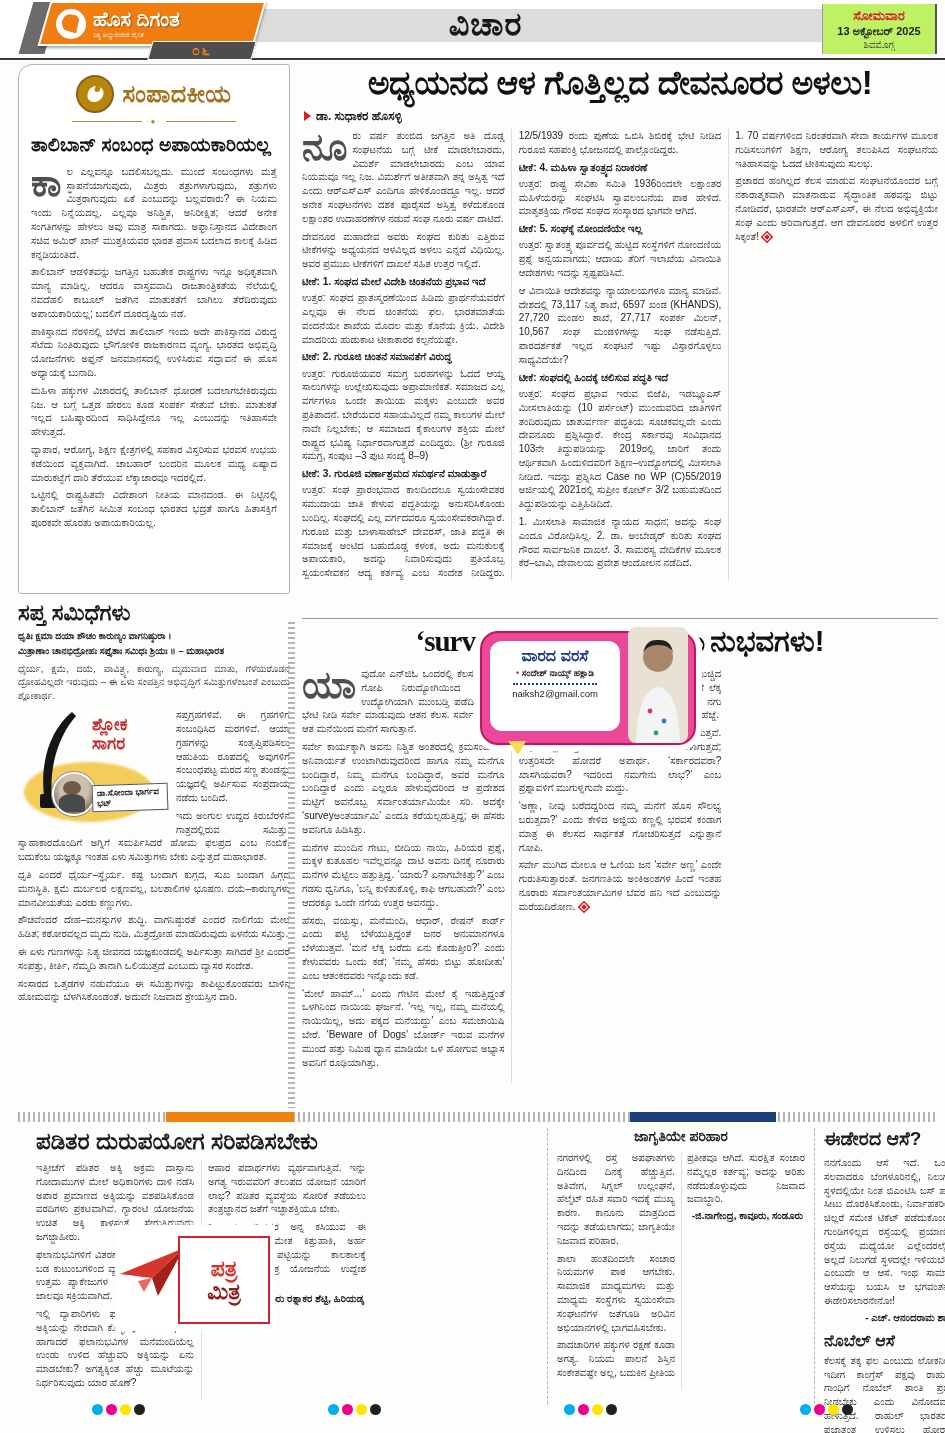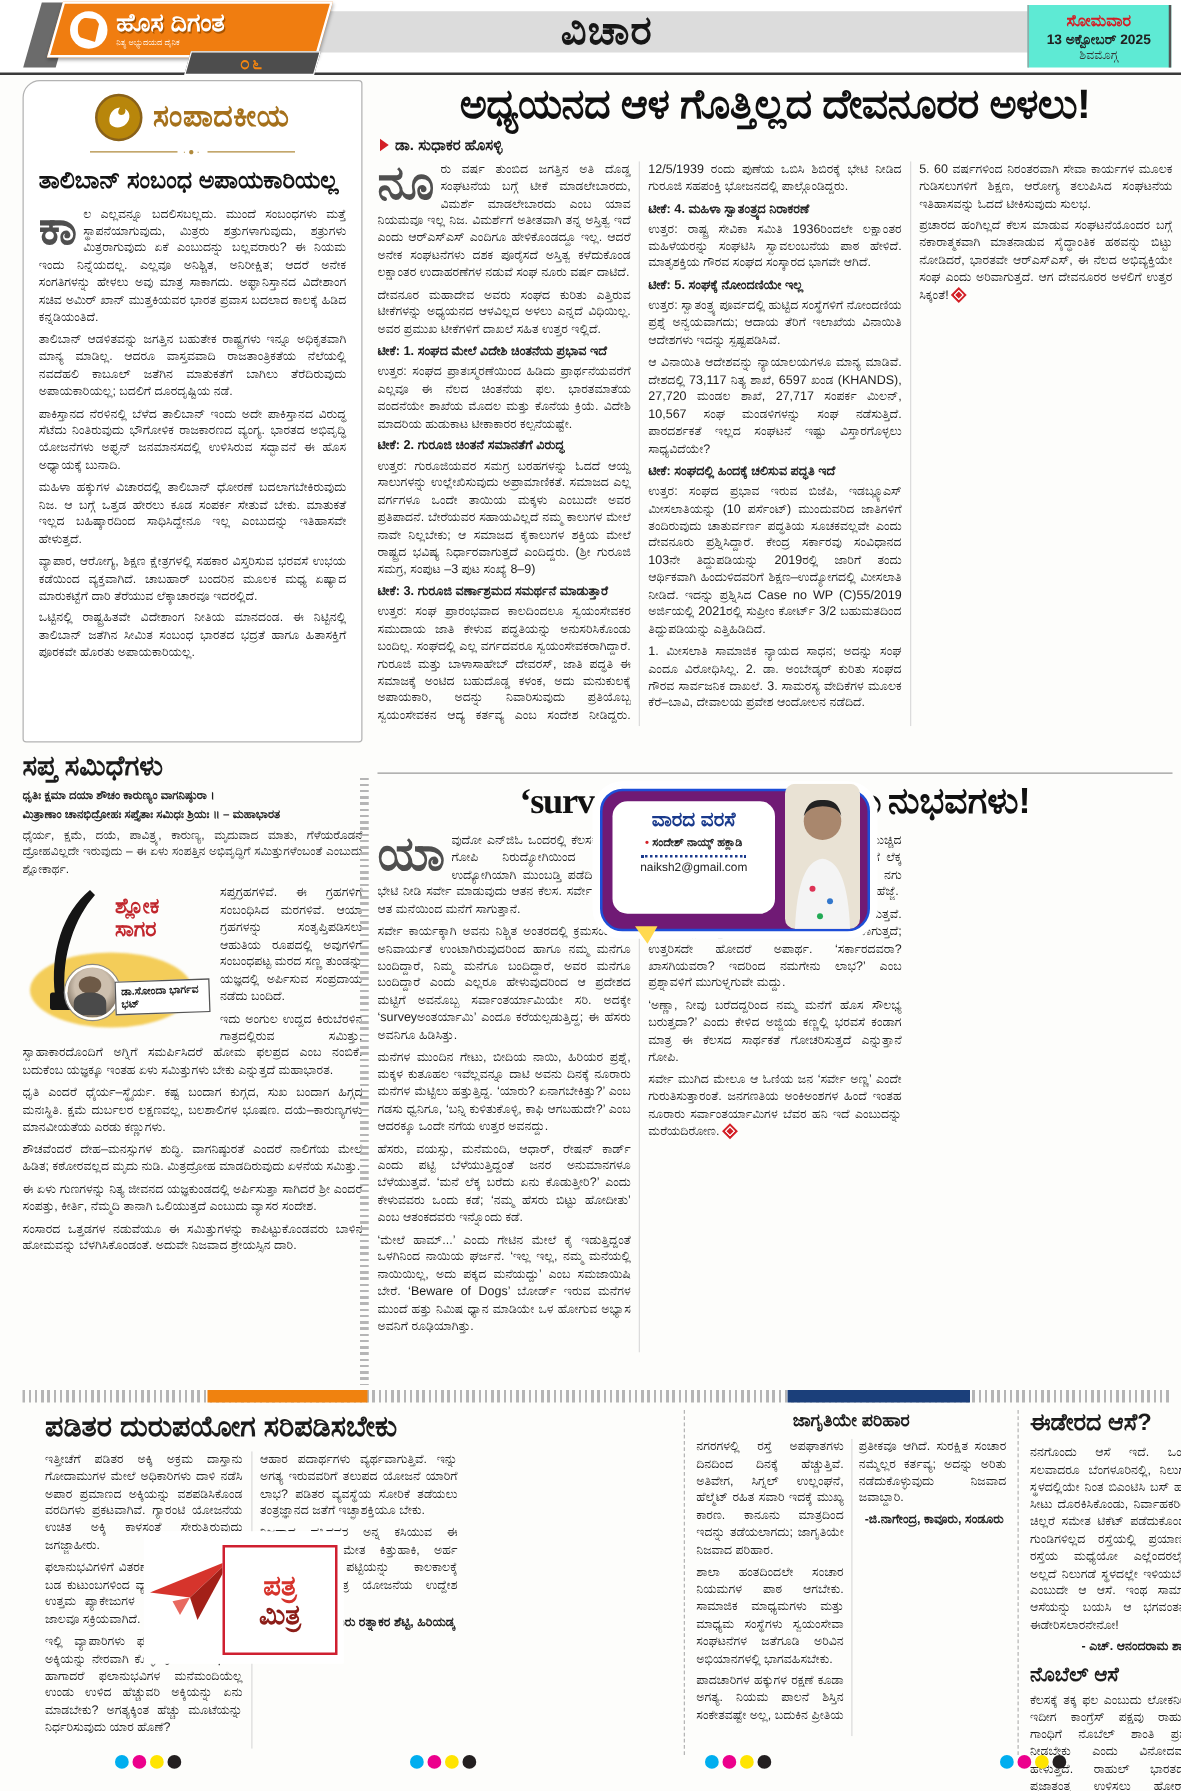--- a/index.html
+++ b/index.html
@@ -17,21 +17,21 @@
   .masthead-inner{transform:skewX(16deg);height:100%;display:flex;align-items:center;padding-left:10px;gap:7px;}
   .mast-logo{width:30px;height:30px;border-radius:50%;background:#fff;position:relative;flex:0 0 auto;}
   .mast-logo i{position:absolute;left:6px;top:5px;width:18px;height:20px;border-radius:50% 50% 40% 60%;
                background:#f07d10;clip-path:polygon(0 0,100% 10%,78% 100%,0 78%);}
   .mast-text{color:#fff;line-height:1;}
   .mast-title{font-size:20px;font-weight:bold;text-shadow:1px 1px 0 #a85400;}
   .mast-tag{font-size:6.5px;margin-top:3px;opacity:.95;}
   .pagenum-box{position:absolute;left:150px;top:41px;width:102px;height:17px;background:#4d4d4d;
                transform:skewX(-16deg);border:1.5px solid #fff;display:flex;align-items:center;justify-content:center;}
   .pagenum-box span{transform:skewX(16deg);color:#f6860f;font-weight:bold;font-size:14px;letter-spacing:2px;}
-  .dateblock{position:absolute;right:8px;top:4px;width:112px;height:50px;background:#5eead4;
+  .dateblock{position:absolute;right:8px;top:4px;width:112px;height:50px;background:#bef264;
              border-left:1px solid #9a9a9a;border-right:2px solid #555;
              display:flex;flex-direction:column;align-items:center;justify-content:center;gap:1px;}
   .day{color:#d31f26;font-weight:bold;font-size:13px;}
   .date{font-size:11px;font-weight:bold;color:#222;}
   .edition{font-size:10px;color:#333;text-align:right;}
 
   
   .blk-p{font-size:10px;line-height:1.38;text-align:justify;margin:0 0 4px;}
   .blk-h{font-size:10.2px;line-height:1.3;font-weight:bold;margin:3px 0;}
   .blk-sig{font-size:10px;font-weight:bold;text-align:right;margin:2px 2px 6px 0;}
@@ -79,22 +79,22 @@
   .main-headline{text-align:center;font-size:33px;font-weight:bold;letter-spacing:-.5px;color:#111;margin:2px 0 6px;}
   .byline{display:flex;align-items:center;gap:5px;font-size:12px;font-weight:bold;margin:0 0 6px 2px;}
   .byline .tick{width:0;height:0;border-left:7px solid #d31f26;border-top:5px solid transparent;border-bottom:5px solid transparent;}
   .main-body{height:452px;}
 
   
   .survey{position:absolute;left:302px;top:618px;width:636px;height:492px;border-top:1px solid #999;padding-top:4px;box-sizing:border-box;}
   .survey-headline{text-align:center;font-size:29px;font-weight:bold;color:#111;margin:2px 0 8px;}
   .survey-headline .latin{font-family:"Liberation Serif","DejaVu Serif",serif;letter-spacing:-1px;}
   .survey-body{position:relative;height:416px;}
-  .bubble{position:absolute;left:178px;top:12px;width:212px;height:110px;background:#701a75;
-          border:2px solid #1d4ed8;border-radius:18px;z-index:3;box-shadow:0 0 0 6px #fff;text-decoration:underline;}
+  .bubble{position:absolute;left:178px;top:12px;width:212px;height:110px;background:#ec4899;
+          border:2px solid #be185d;border-radius:18px;z-index:3;box-shadow:0 0 0 6px #fff;text-decoration:underline;}
   .bubble:after{content:"";position:absolute;left:26px;bottom:-12px;width:0;height:0;
                 border-left:10px solid transparent;border-right:8px solid transparent;border-top:14px solid #ffd94f;}
   .bubble-card{position:absolute;left:8px;top:8px;width:130px;height:90px;background:#fff;border-radius:12px;
                padding:6px 4px;box-sizing:border-box;text-align:center;}
   .bubble-title{color:#1a3a8c;font-weight:bold;font-size:16px;}
   .bubble-author{font-size:9px;font-weight:bold;color:#222;margin-top:3px;}
   .bubble-author:before{content:"• ";color:#d31f26;}
   .bubble-dots{border-top:2px dotted #1a3a8c;width:84px;margin:4px auto 3px;}
   .bubble-email{font-size:9.5px;color:#222;}
   .bubble-photo{position:absolute;right:4px;top:-6px;width:64px;height:118px;}
@@ -200,21 +200,21 @@
         <p class="blk-h">ಟೀಕೆ: 3. ಗುರೂಜಿ ವರ್ಣಾಶ್ರಮದ ಸಮರ್ಥನೆ ಮಾಡುತ್ತಾರೆ</p>
         <p class="blk-p">ಉತ್ತರ: ಸಂಘ ಪ್ರಾರಂಭವಾದ ಕಾಲದಿಂದಲೂ ಸ್ವಯಂಸೇವಕರ ಸಮುದಾಯ ಜಾತಿ ಕೇಳುವ ಪದ್ಧತಿಯನ್ನು ಅನುಸರಿಸಿಕೊಂಡು ಬಂದಿಲ್ಲ. ಸಂಘದಲ್ಲಿ ಎಲ್ಲ ವರ್ಗದವರೂ ಸ್ವಯಂಸೇವಕರಾಗಿದ್ದಾರೆ. ಗುರೂಜಿ ಮತ್ತು ಬಾಳಾಸಾಹೇಬ್ ದೇವರಸ್, ಜಾತಿ ಪದ್ಧತಿ ಈ ಸಮಾಜಕ್ಕೆ ಅಂಟಿದ ಬಹುದೊಡ್ಡ ಕಳಂಕ, ಅದು ಮನುಕುಲಕ್ಕೆ ಅಪಾಯಕಾರಿ, ಅದನ್ನು ನಿವಾರಿಸುವುದು ಪ್ರತಿಯೊಬ್ಬ ಸ್ವಯಂಸೇವಕನ ಆದ್ಯ ಕರ್ತವ್ಯ ಎಂಬ ಸಂದೇಶ ನೀಡಿದ್ದರು. 12/5/1939 ರಂದು ಪುಣೆಯ ಒಬಿಸಿ ಶಿಬಿರಕ್ಕೆ ಭೇಟಿ ನೀಡಿದ ಗುರೂಜಿ ಸಹಪಂಕ್ತಿ ಭೋಜನದಲ್ಲಿ ಪಾಲ್ಗೊಂಡಿದ್ದರು.</p>
         <p class="blk-h">ಟೀಕೆ: 4. ಮಹಿಳಾ ಸ್ವಾತಂತ್ರ್ಯದ ನಿರಾಕರಣೆ</p>
         <p class="blk-p">ಉತ್ತರ: ರಾಷ್ಟ್ರ ಸೇವಿಕಾ ಸಮಿತಿ 1936ರಿಂದಲೇ ಲಕ್ಷಾಂತರ ಮಹಿಳೆಯರನ್ನು ಸಂಘಟಿಸಿ ಸ್ವಾವಲಂಬನೆಯ ಪಾಠ ಹೇಳಿದೆ. ಮಾತೃಶಕ್ತಿಯ ಗೌರವ ಸಂಘದ ಸಂಸ್ಕಾರದ ಭಾಗವೇ ಆಗಿದೆ.</p>
         <p class="blk-h">ಟೀಕೆ: 5. ಸಂಘಕ್ಕೆ ನೋಂದಣಿಯೇ ಇಲ್ಲ</p>
         <p class="blk-p">ಉತ್ತರ: ಸ್ವಾತಂತ್ರ್ಯ ಪೂರ್ವದಲ್ಲಿ ಹುಟ್ಟಿದ ಸಂಸ್ಥೆಗಳಿಗೆ ನೋಂದಣಿಯ ಪ್ರಶ್ನೆ ಅನ್ವಯವಾಗದು; ಆದಾಯ ತೆರಿಗೆ ಇಲಾಖೆಯ ವಿನಾಯಿತಿ ಆದೇಶಗಳು ಇದನ್ನು ಸ್ಪಷ್ಟಪಡಿಸಿವೆ.</p>
         <p class="blk-p">ಆ ವಿನಾಯಿತಿ ಆದೇಶವನ್ನು ನ್ಯಾಯಾಲಯಗಳೂ ಮಾನ್ಯ ಮಾಡಿವೆ. ದೇಶದಲ್ಲಿ 73,117 ನಿತ್ಯ ಶಾಖೆ, 6597 ಖಂಡ (KHANDS), 27,720 ಮಂಡಲ ಶಾಖೆ, 27,717 ಸಂಪರ್ಕ ಮಿಲನ್, 10,567 ಸಂಘ ಮಂಡಳಿಗಳನ್ನು ಸಂಘ ನಡೆಸುತ್ತಿದೆ. ಪಾರದರ್ಶಕತೆ ಇಲ್ಲದ ಸಂಘಟನೆ ಇಷ್ಟು ವಿಸ್ತಾರಗೊಳ್ಳಲು ಸಾಧ್ಯವಿದೆಯೇ?</p>
         <p class="blk-h">ಟೀಕೆ: ಸಂಘದಲ್ಲಿ ಹಿಂದಕ್ಕೆ ಚಲಿಸುವ ಪದ್ಧತಿ ಇದೆ</p>
         <p class="blk-p">ಉತ್ತರ: ಸಂಘದ ಪ್ರಭಾವ ಇರುವ ಬಿಜೆಪಿ, ಇಡಬ್ಲ್ಯೂಎಸ್ ಮೀಸಲಾತಿಯನ್ನು (10 ಪರ್ಸೆಂಟ್) ಮುಂದುವರಿದ ಜಾತಿಗಳಿಗೆ ತಂದಿರುವುದು ಚಾತುರ್ವರ್ಣ ಪದ್ಧತಿಯ ಸೂಚಕವಲ್ಲವೇ ಎಂದು ದೇವನೂರು ಪ್ರಶ್ನಿಸಿದ್ದಾರೆ. ಕೇಂದ್ರ ಸರ್ಕಾರವು ಸಂವಿಧಾನದ 103ನೇ ತಿದ್ದುಪಡಿಯನ್ನು 2019ರಲ್ಲಿ ಜಾರಿಗೆ ತಂದು ಆರ್ಥಿಕವಾಗಿ ಹಿಂದುಳಿದವರಿಗೆ ಶಿಕ್ಷಣ–ಉದ್ಯೋಗದಲ್ಲಿ ಮೀಸಲಾತಿ ನೀಡಿದೆ. ಇದನ್ನು ಪ್ರಶ್ನಿಸಿದ Case no WP (C)55/2019 ಅರ್ಜಿಯಲ್ಲಿ 2021ರಲ್ಲಿ ಸುಪ್ರೀಂ ಕೋರ್ಟ್ 3/2 ಬಹುಮತದಿಂದ ತಿದ್ದುಪಡಿಯನ್ನು ಎತ್ತಿಹಿಡಿದಿದೆ.</p>
         <p class="blk-p">1. ಮೀಸಲಾತಿ ಸಾಮಾಜಿಕ ನ್ಯಾಯದ ಸಾಧನ; ಅದನ್ನು ಸಂಘ ಎಂದೂ ವಿರೋಧಿಸಿಲ್ಲ. 2. ಡಾ. ಅಂಬೇಡ್ಕರ್ ಕುರಿತು ಸಂಘದ ಗೌರವ ಸಾರ್ವಜನಿಕ ದಾಖಲೆ. 3. ಸಾಮರಸ್ಯ ವೇದಿಕೆಗಳ ಮೂಲಕ ಕೆರೆ–ಬಾವಿ, ದೇವಾಲಯ ಪ್ರವೇಶ ಆಂದೋಲನ ನಡೆದಿದೆ.</p>
-        <p class="blk-p">5. 60 ವರ್ಷಗಳಿಂದ ನಿರಂತರವಾಗಿ ಸೇವಾ ಕಾರ್ಯಗಳ ಮೂಲಕ ಗುಡಿಸಲುಗಳಿಗೆ ಶಿಕ್ಷಣ, ಆರೋಗ್ಯ ತಲುಪಿಸಿದ ಸಂಘಟನೆಯ ಇತಿಹಾಸವನ್ನು ಓದದೆ ಟೀಕಿಸುವುದು ಸುಲಭ.</p>
+        <p class="blk-p">1. 70 ವರ್ಷಗಳಿಂದ ನಿರಂತರವಾಗಿ ಸೇವಾ ಕಾರ್ಯಗಳ ಮೂಲಕ ಗುಡಿಸಲುಗಳಿಗೆ ಶಿಕ್ಷಣ, ಆರೋಗ್ಯ ತಲುಪಿಸಿದ ಸಂಘಟನೆಯ ಇತಿಹಾಸವನ್ನು ಓದದೆ ಟೀಕಿಸುವುದು ಸುಲಭ.</p>
         <p class="blk-p">ಪ್ರಚಾರದ ಹಂಗಿಲ್ಲದೆ ಕೆಲಸ ಮಾಡುವ ಸಂಘಟನೆಯೊಂದರ ಬಗ್ಗೆ ನಕಾರಾತ್ಮಕವಾಗಿ ಮಾತನಾಡುವ ಸೈದ್ಧಾಂತಿಕ ಹಠವನ್ನು ಬಿಟ್ಟು ನೋಡಿದರೆ, ಭಾರತವೇ ಆರ್‌ಎಸ್‌ಎಸ್, ಈ ನೆಲದ ಅಭಿವ್ಯಕ್ತಿಯೇ ಸಂಘ ಎಂದು ಅರಿವಾಗುತ್ತದೆ. ಆಗ ದೇವನೂರರ ಅಳಲಿಗೆ ಉತ್ತರ ಸಿಕ್ಕಂತೆ!<span class="endmark"></span></p>
       </div>
   </div>
 
   <div class="survey">
     <div class="survey-headline">
       <span class="latin">‘survey’</span><span>ಅಂತರ್ಯಾಮಿಯ ಸ್ವಾನುಭವಗಳು!</span>
     </div>
     <div class="survey-body cols3">
         <p class="blk-p"><span class="dropcap">ಯಾ</span>ವುದೋ ಎನ್‌ಜಿಓ ಒಂದರಲ್ಲಿ ಕೆಲಸಕ್ಕೆ ಸೇರಿದ್ದ ಗೋಪಿ ನಿರುದ್ಯೋಗಿಯಿಂದ ಏಕ್‌ದಂ ಉದ್ಯೋಗಿಯಾಗಿ ಮುಂಬಡ್ತಿ ಪಡೆದಿದ್ದ. ಮನೆ ಭೇಟಿ ನೀಡಿ ಸರ್ವೇ ಮಾಡುವುದು ಆತನ ಕೆಲಸ. ಸರ್ವೇ ನಡೆಸಲು ಆತ ಮನೆಯಿಂದ ಮನೆಗೆ ಸಾಗುತ್ತಾನೆ.</p>

